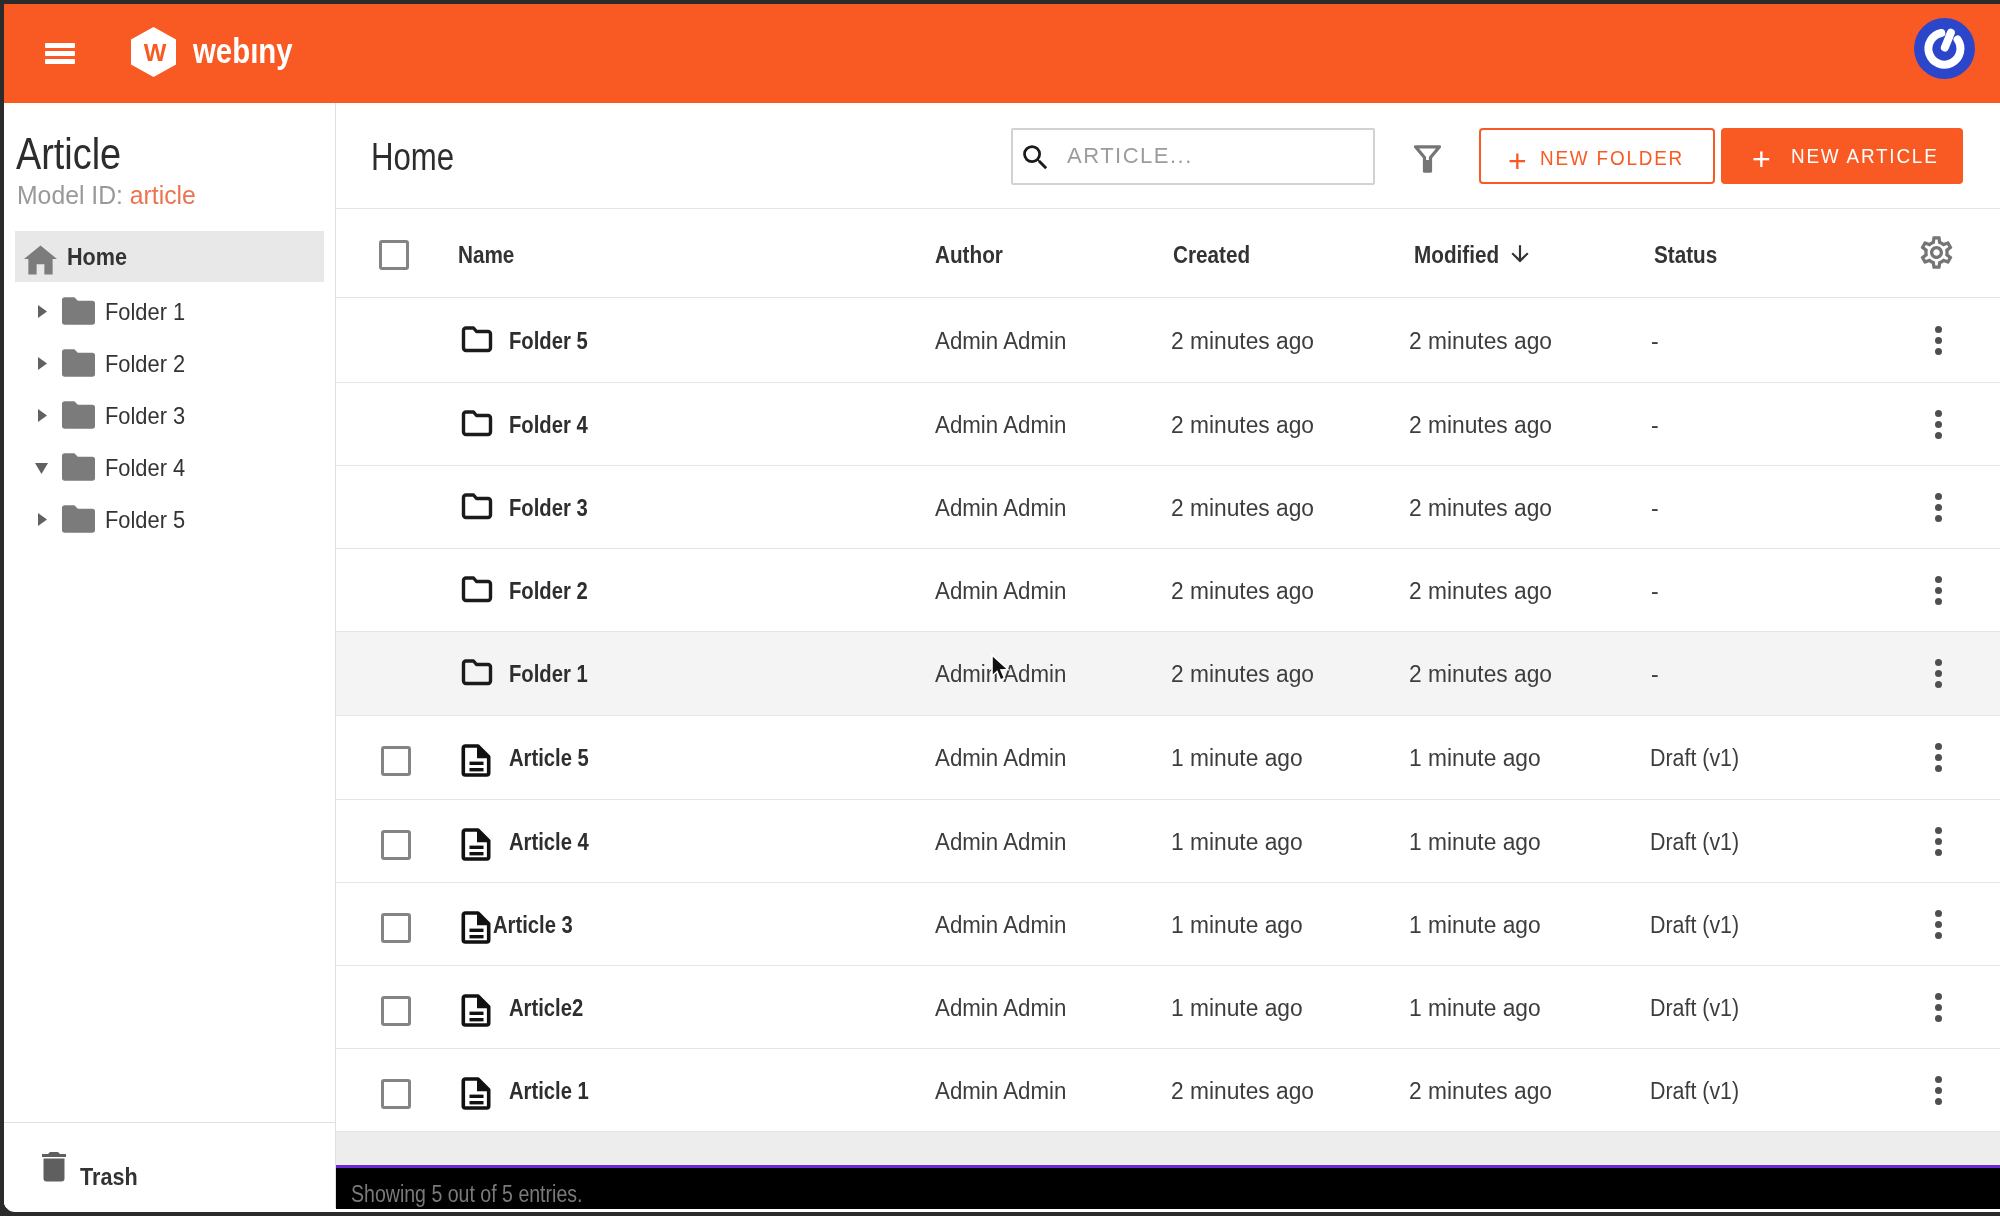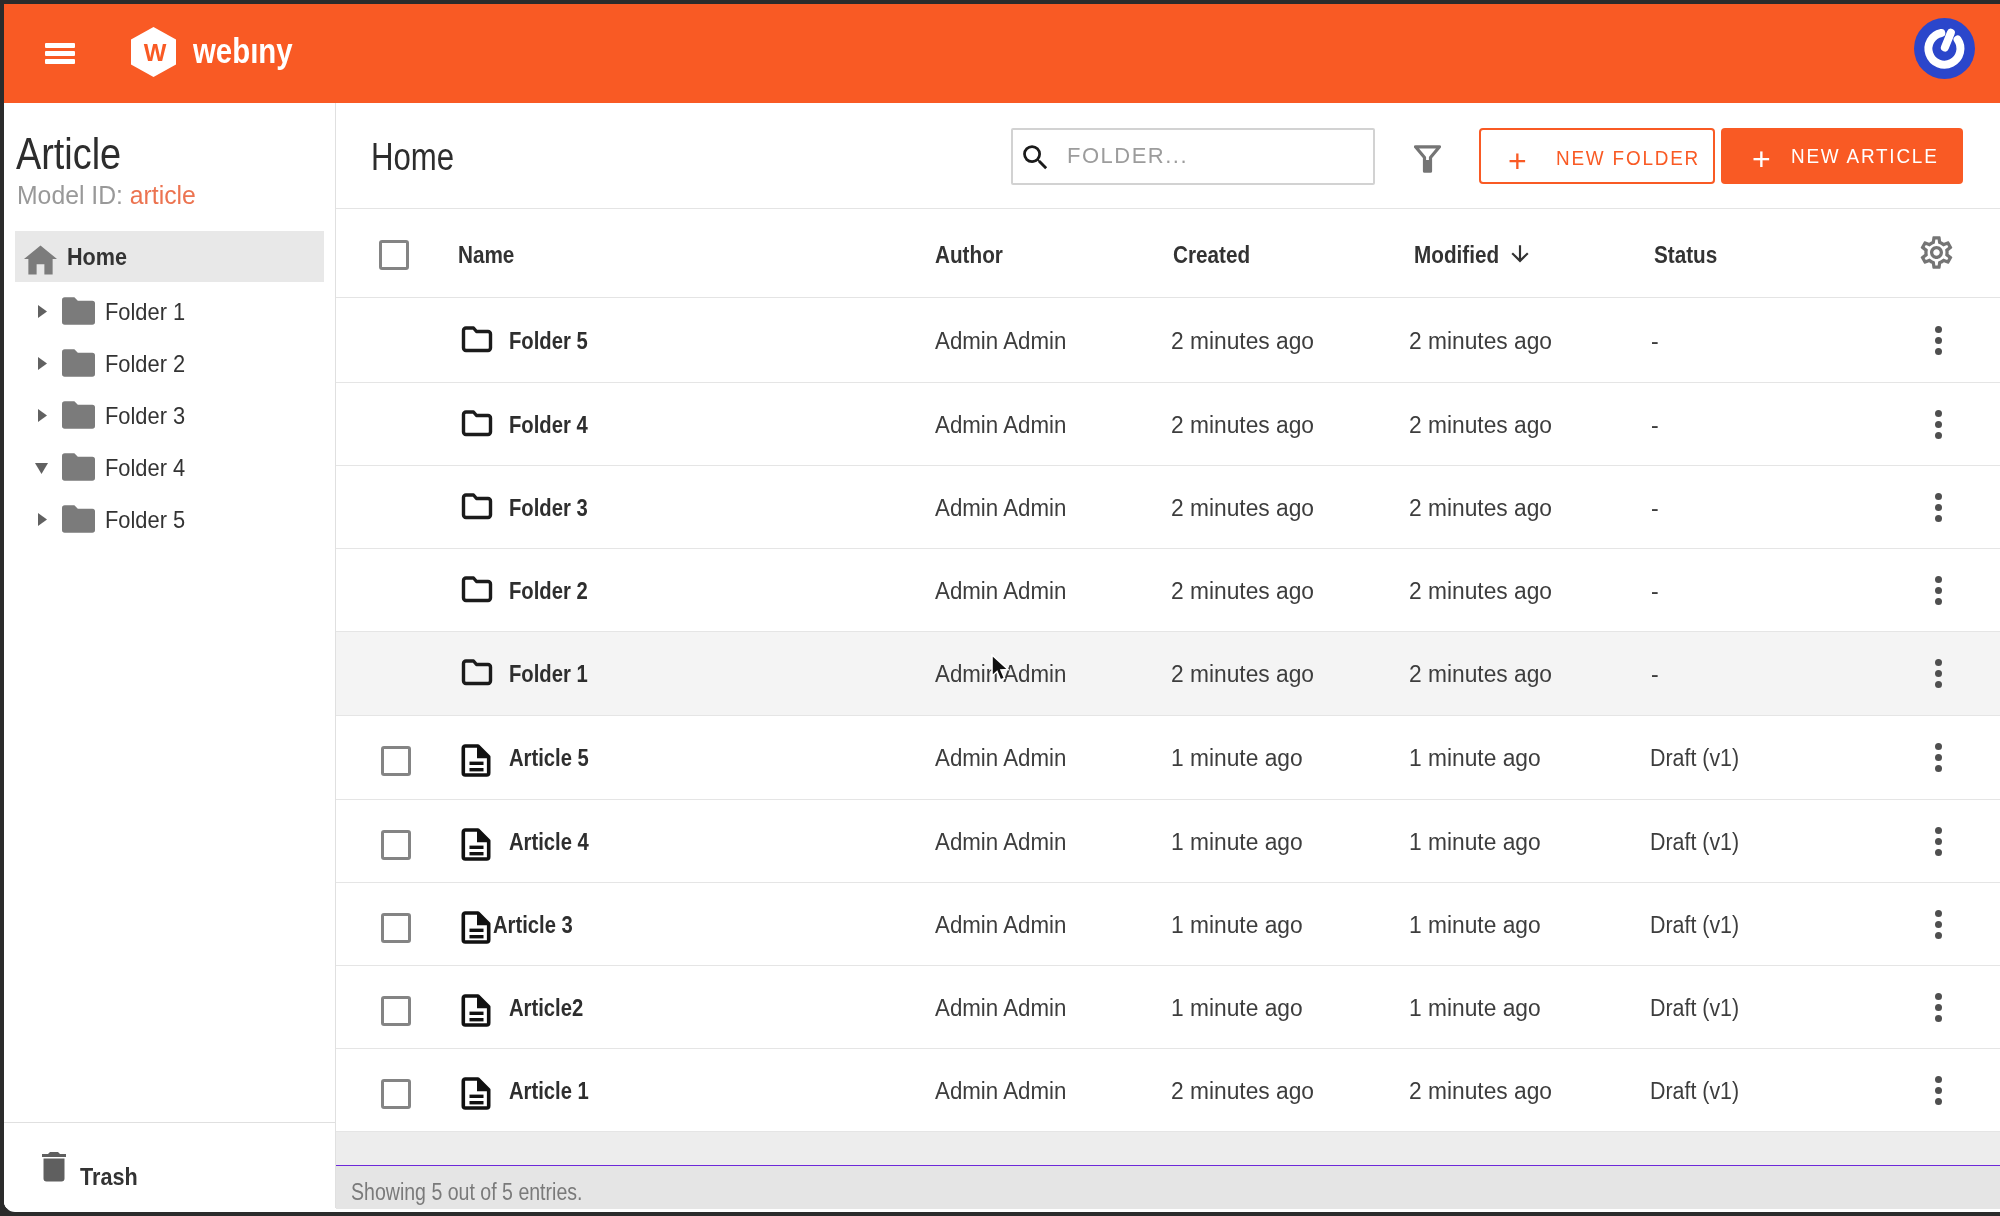--- a/index.html
+++ b/index.html
@@ -39,21 +39,21 @@
   .hcell { position:absolute; font-size:23px; font-weight:bold; color:#333; top:33px; }
   .cb { position:absolute; width:30px; height:30px; border:3px solid #848484; border-radius:3px; background:#fff; }
   .row { position:absolute; left:332px; width:1664px; height:84px; background:#fff; }
   .hl { position:absolute; left:332px; width:1664px; height:1px; background:#e5e5e5; z-index:5; }
   .cell { position:absolute; font-size:23px; color:#3d3d3d; top:30px; }
   .name { font-weight:600; color:#2e2e2e; }
   .kebab { position:absolute; left:1599px; }
   .kdot { width:7px; height:7px; border-radius:50%; background:#4f4f4f; margin:4px auto; }
 
   #grayband { position:absolute; left:332px; top:1127px; width:1664px; height:34px; background:#ededed; }
-  #footer { position:absolute; left:332px; top:1161px; width:1664px; height:44px; background:#e5e5e5; border-top:1px solid #6d28d9; }
+  #footer { position:absolute; left:332px; top:1161px; width:1664px; height:44px; background:#000000; border-top:3px solid #6d28d9; }
   #footer .ft { position:absolute; left:15px; top:13px; font-size:23px; color:#7a7a7a; }
 </style>
 </head>
 <body>
 <div id="app">
 
   <div id="hdr">
     <div class="hbar" style="top:39px"></div>
     <div class="hbar" style="top:47px"></div>
     <div class="hbar" style="top:55px"></div>
@@ -130,28 +130,28 @@
         <path fill="#5f5f5f" d="M1.5 27.5a3 3 0 0 0 3 3h15a3 3 0 0 0 3-3V7.5h-21zM24 3h-6l-2-2h-8l-2 2H0v3h24z"></path>
       </svg>
     <div class="abs titem bolditem" style="left:76px;top:40px"><span class="sx" style="transform:scaleX(0.9)">Trash</span></div>
   </div>
 
   <div id="mtitle"><span class="sx" style="transform:scaleX(0.82)">Home</span></div>
   <div id="search"></div>
   <svg class="abs" style="left:1015px;top:137px" width="33" height="33" viewBox="0 0 24 24">
       <path fill="#1a1a1a" d="M15.5 14h-.79l-.28-.27A6.47 6.47 0 0 0 16 9.5 6.5 6.5 0 1 0 9.5 16c1.61 0 3.09-.59 4.23-1.57l.27.28v.79l5 4.99L20.49 19l-4.99-5zm-6 0A4.5 4.5 0 1 1 14 9.5 4.5 4.5 0 0 1 9.5 14z"></path>
     </svg>
-  <div id="searchtxt">FOLDER...</div>
+  <div id="searchtxt">ARTICLE...</div>
   <svg class="abs" style="left:1410px;top:141px" width="27" height="28" viewBox="0 0 27 28">
     <path d="M1.5 1.8 H25.5 L16.5 12.5 V26.2 L10.5 26.2 V12.5 Z" fill="none" stroke="#757575" stroke-width="3.2" stroke-linejoin="round"></path>
     <path d="M10.5 15 h6 V26.2 h-6 Z" fill="#757575"></path>
   </svg>
   <div id="btn1">
     <span class="plus" style="left:27px">+</span>
-    <span class="btntxt" style="left:75px"><span class="sx" style="transform:scaleX(0.9)">NEW FOLDER</span></span>
+    <span class="btntxt" style="left:59px"><span class="sx" style="transform:scaleX(0.9)">NEW FOLDER</span></span>
   </div>
   <div id="btn2">
     <span class="plus" style="left:31px">+</span>
     <span class="btntxt" style="left:70px"><span class="sx" style="transform:scaleX(0.9)">NEW ARTICLE</span></span>
   </div>
 
   <div id="thead">
     <div class="cb" style="left:43px;top:31px;"></div>
     <div class="hcell" style="left:122px"><span class="sx" style="transform:scaleX(0.9)">Name</span></div>
     <div class="hcell" style="left:599px"><span class="sx" style="transform:scaleX(0.9)">Author</span></div>

